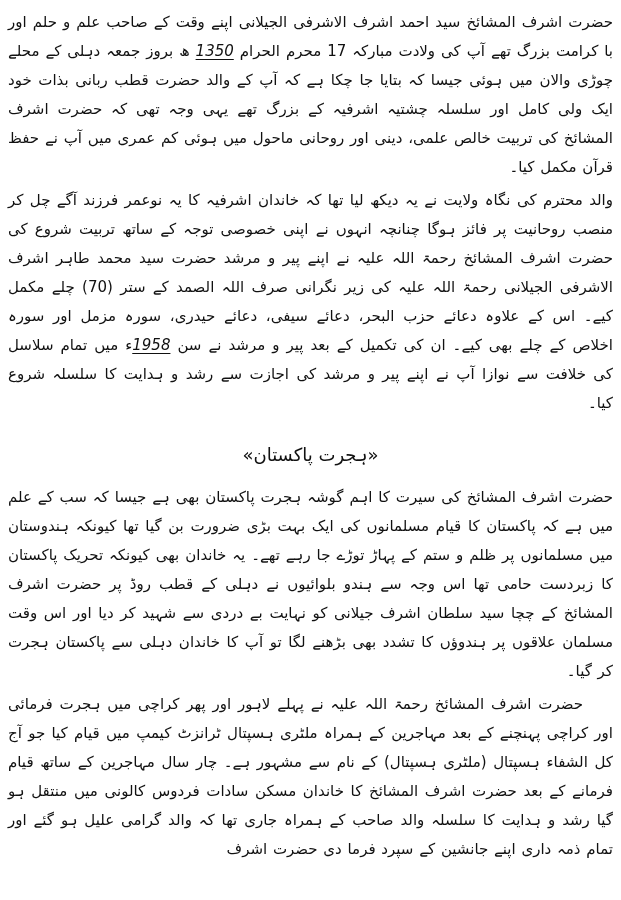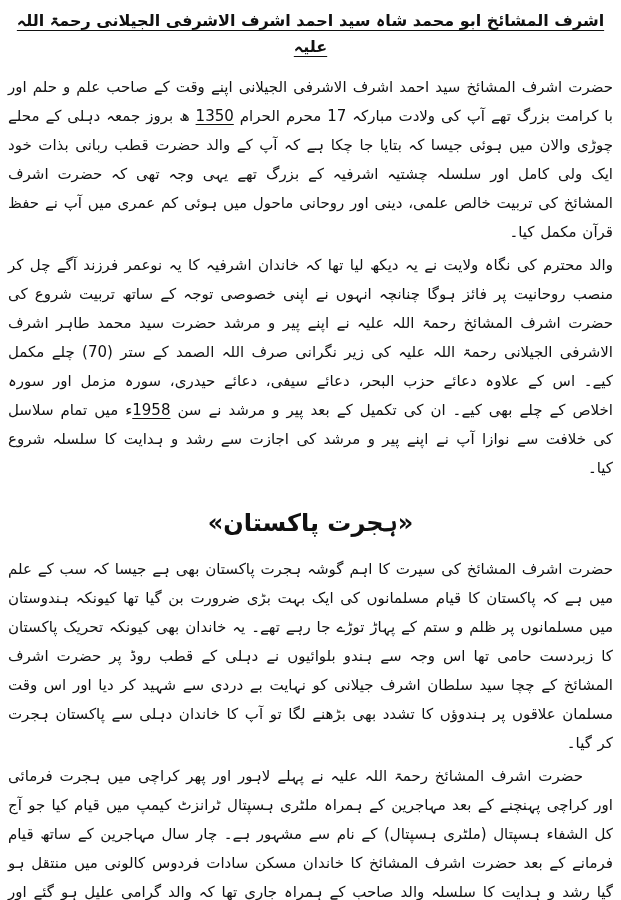--- a/index.html
+++ b/index.html
@@ -35,35 +35,35 @@
     text-align: justify;
     text-justify: inter-word;
     margin: 0 0 4px 0;
     word-spacing: 1px;
   }
   p.para.indent {
     text-indent: 30px; 
   }
   .section-heading {
     text-align: center;
-    font-size: 24px;
-    font-weight: bold;
+    font-size: 18px;
+    font-weight: normal;
     margin: 26px 0 18px 0;
   }
   .u {
     text-decoration: underline;
     text-underline-offset: 3px;
+    font-style: italic;
   }
 </style>
 </head>
 <body>
 
 <div class="page">
 
-  <h1 class="doc-title">اشرف المشائخ ابو محمد شاہ سید احمد اشرف الاشرفی الجیلانی رحمۃ اللہ علیہ</h1>
 
   <p class="para"><span>حضرت اشرف المشائخ سید احمد اشرف الاشرفی الجیلانی اپنے وقت کے صاحب علم و حلم اور با کرامت بزرگ تھے آپ کی ولادت مبارکہ 17 محرم الحرام </span><span class="u">1350</span><span> ھ بروز جمعہ دہلی کے محلے چوڑی والان میں ہوئی جیسا کہ بتایا جا چکا ہے کہ آپ کے والد حضرت قطب ربانی بذات خود ایک ولی کامل اور سلسلہ چشتیہ اشرفیہ کے بزرگ تھے یہی وجہ تھی کہ حضرت اشرف المشائخ کی تربیت خالص علمی، دینی اور روحانی ماحول میں ہوئی کم عمری میں آپ نے حفظ قرآن مکمل کیا۔</span></p>
 
 
   <p class="para"><span>والد محترم کی نگاہ ولایت نے یہ دیکھ لیا تھا کہ خاندان اشرفیہ کا یہ نوعمر فرزند آگے چل کر منصب روحانیت پر فائز ہوگا چنانچہ انہوں نے اپنی خصوصی توجہ کے ساتھ تربیت شروع کی حضرت اشرف المشائخ رحمۃ اللہ علیہ نے اپنے پیر و مرشد حضرت سید محمد طاہر اشرف الاشرفی الجیلانی رحمۃ اللہ علیہ کی زیر نگرانی صرف اللہ الصمد کے ستر (70) چلے مکمل کیے۔ اس کے علاوہ دعائے حزب البحر، دعائے سیفی، دعائے حیدری، سورہ مزمل اور سورہ اخلاص کے چلے بھی کیے۔ ان کی تکمیل کے بعد پیر و مرشد نے سن </span><span class="u">1958</span><span>ء میں تمام سلاسل کی خلافت سے نوازا آپ نے اپنے پیر و مرشد کی اجازت سے رشد و ہدایت کا سلسلہ شروع کیا۔</span></p>
 
   <h2 class="section-heading">«ہجرت پاکستان»</h2>
 
   <p class="para"><span>حضرت اشرف المشائخ کی سیرت کا اہم گوشہ ہجرت پاکستان بھی ہے جیسا کہ سب کے علم میں ہے کہ پاکستان کا قیام مسلمانوں کی ایک بہت بڑی ضرورت بن گیا تھا کیونکہ ہندوستان میں مسلمانوں پر ظلم و ستم کے پہاڑ توڑے جا رہے تھے۔ یہ خاندان بھی کیونکہ تحریک پاکستان کا زبردست حامی تھا اس وجہ سے ہندو بلوائیوں نے دہلی کے قطب روڈ پر حضرت اشرف المشائخ کے چچا سید سلطان اشرف جیلانی کو نہایت بے دردی سے شہید کر دیا اور اس وقت مسلمان علاقوں پر ہندوؤں کا تشدد بھی بڑھنے لگا تو آپ کا خاندان دہلی سے پاکستان ہجرت کر گیا۔</span></p>
 

